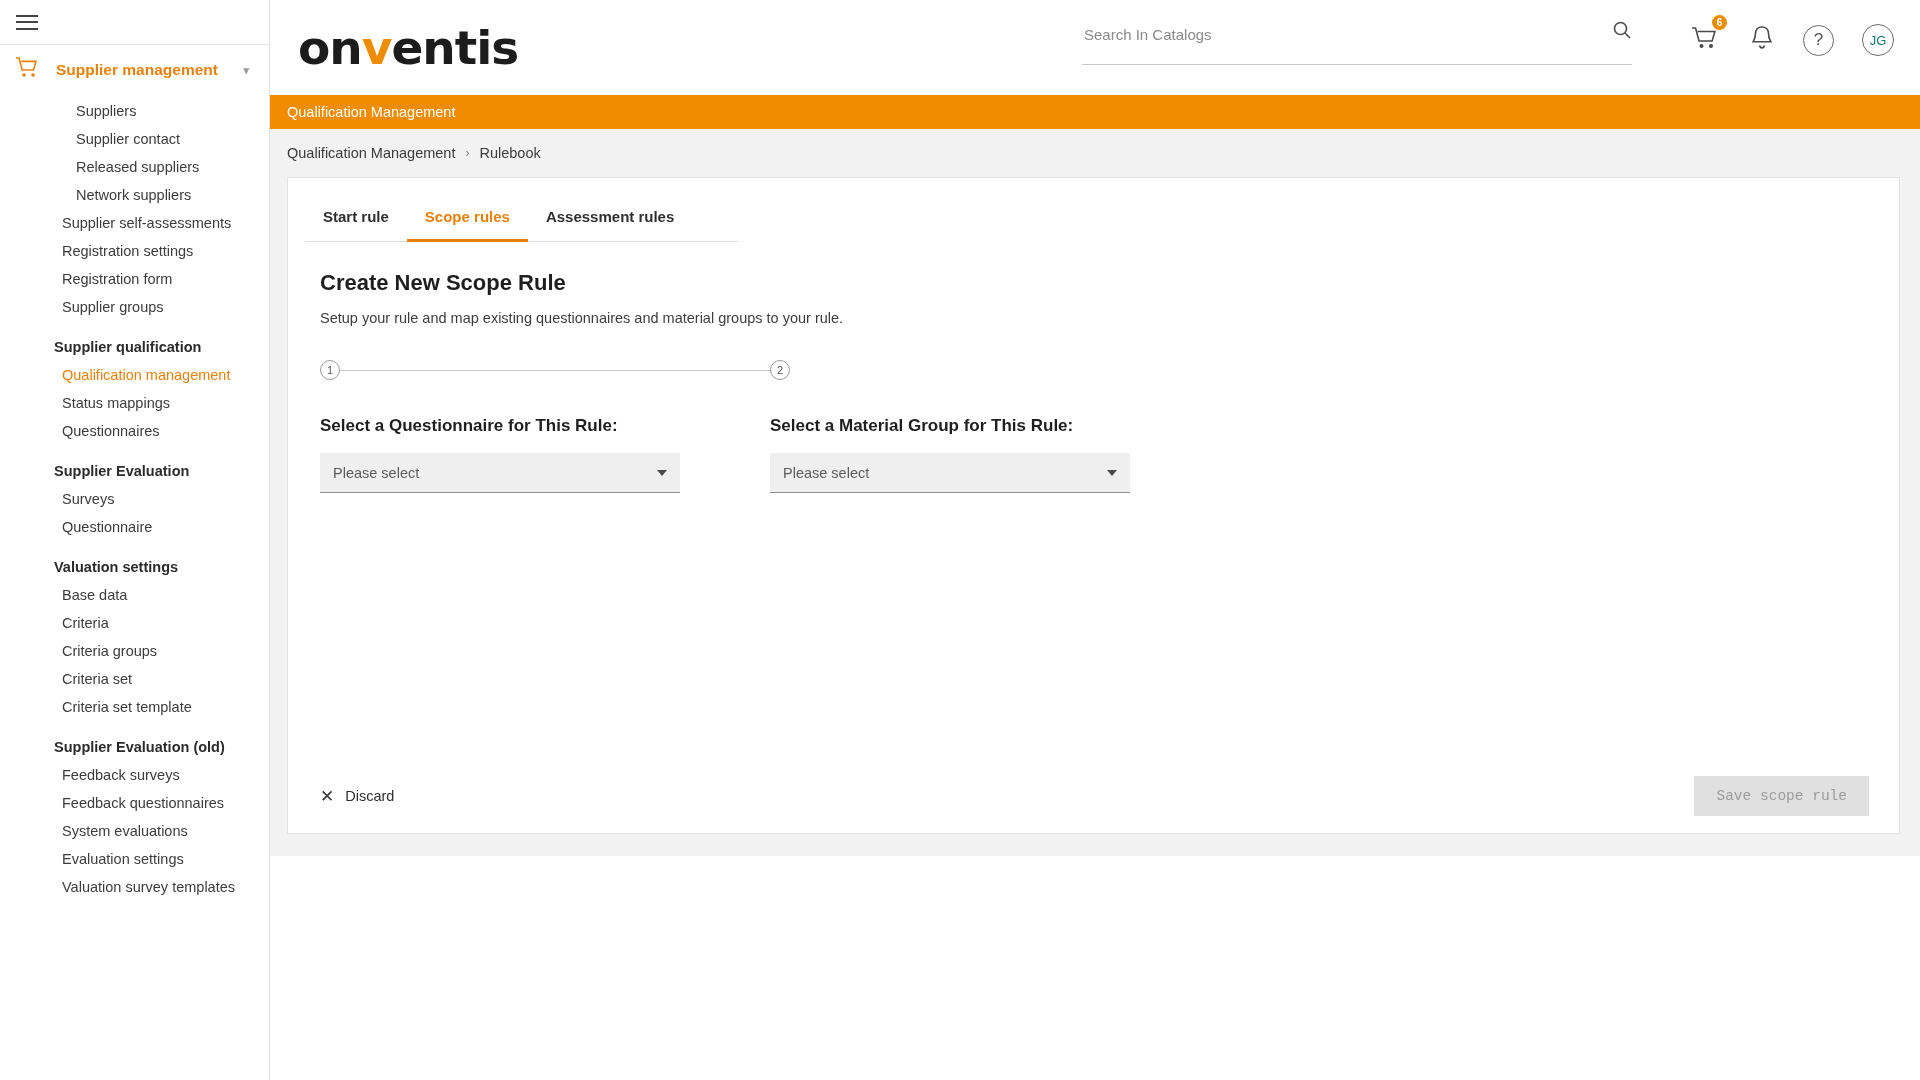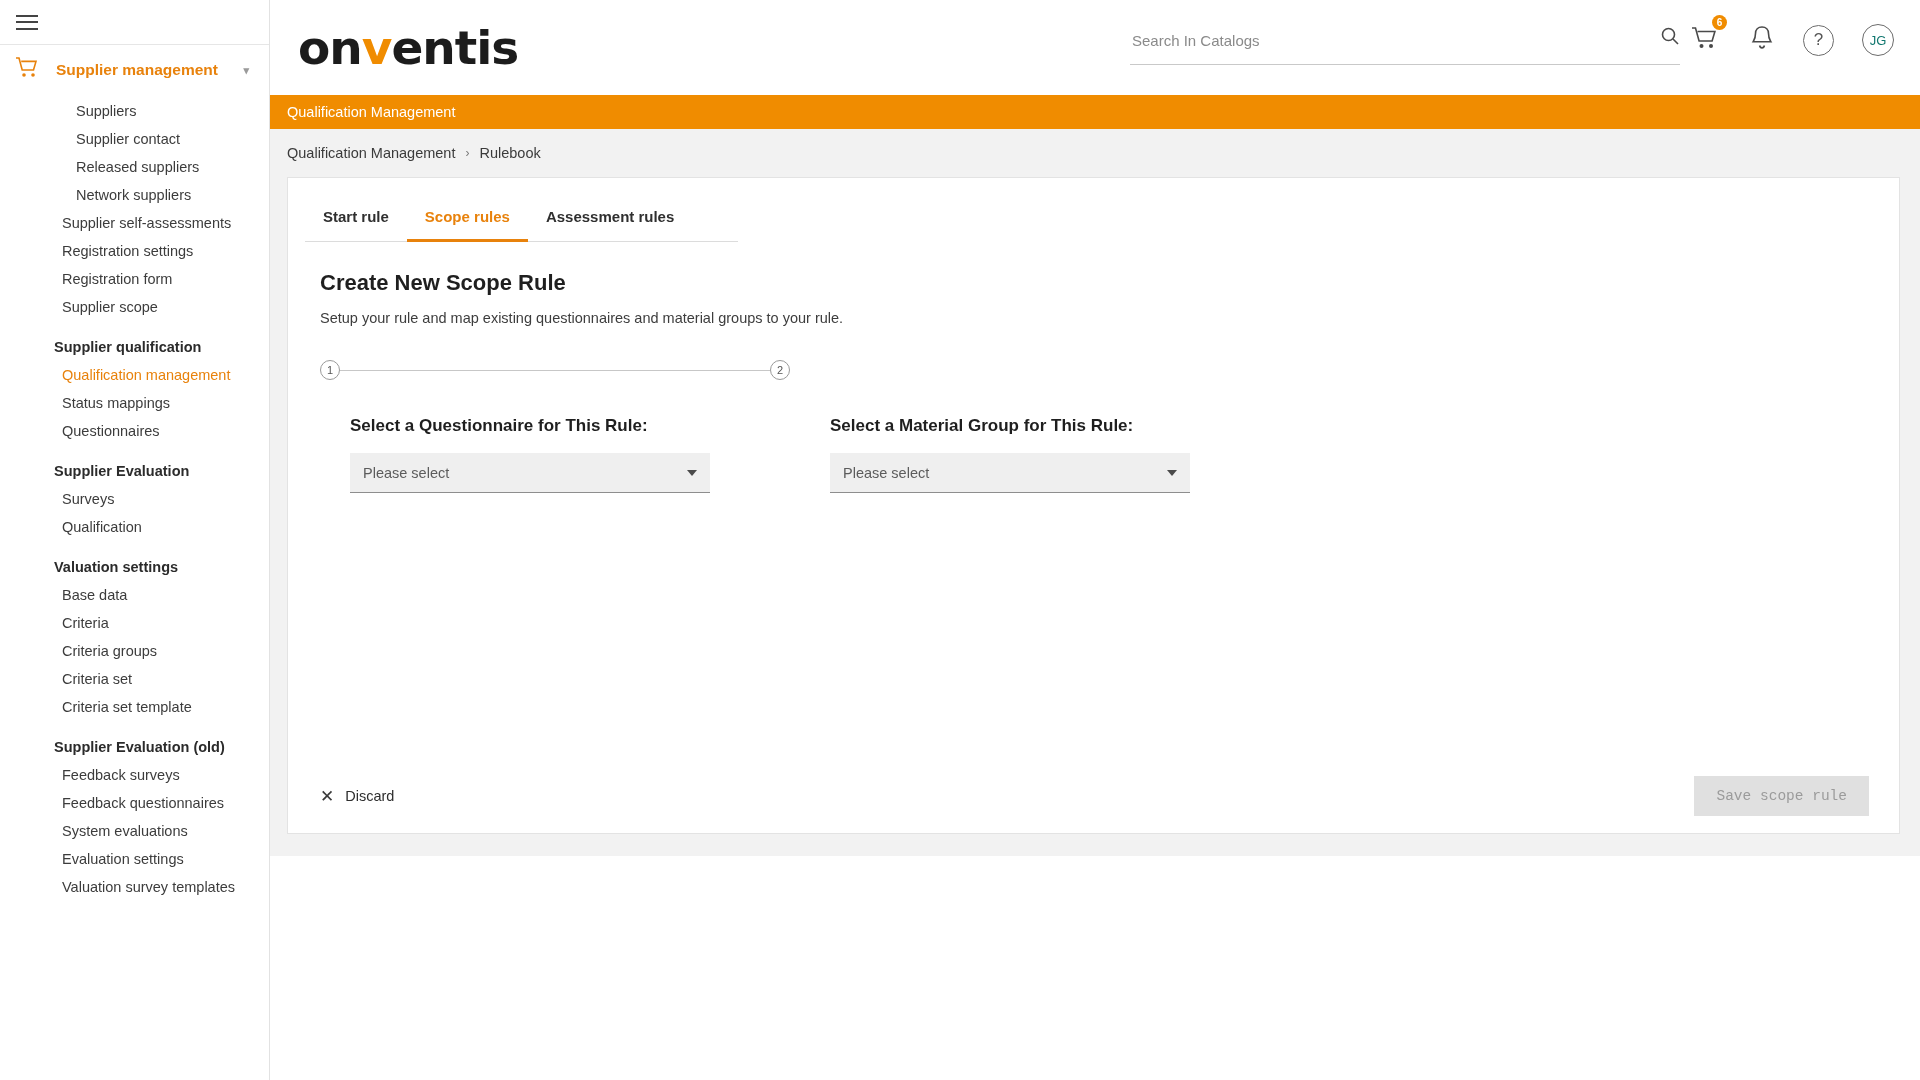--- a/index.html
+++ b/index.html
@@ -99,27 +99,27 @@
     font-size: 47px;
     font-weight: bold;
     letter-spacing: -1px;
     color: #1c1c1c;
     font-family: "DejaVu Sans", sans-serif;
     margin-left: 4px;
   }
   .logo .v { color: #f08c00; }
   .search-wrap {
     position: absolute;
-    left: 860px;
+    left: 812px;
     width: 550px;
     bottom: 30px;
     display: flex;
     align-items: flex-end;
     border-bottom: 1px solid #c9c9c9;
-    padding-bottom: 14px;
+    padding-bottom: 20px;
   }
   .search-input {
     border: none;
     outline: none;
     flex: 1;
     font-size: 15px;
     color: #7b7b7b;
     background: transparent;
     font-family: "Liberation Sans", sans-serif;
   }
@@ -240,21 +240,21 @@
     color: #555;
     font-size: 11px;
     display: flex; align-items: center; justify-content: center;
     background: #fff;
     cursor: pointer;
   }
   .step-line { flex: 1; height: 1px; background: #c7c7c7; }
 
   
   .fields { display: flex; gap: 90px; }
-  .field { width: 360px; margin-left: 30px; }
+  .field { width: 360px; }
   .field-label {
     font-size: 17px;
     font-weight: bold;
     color: #1f1f1f;
     margin-bottom: 17px;
   }
   .select {
     height: 40px;
     background: #efefef;
     border-bottom: 1px solid #8e8e8e;
@@ -335,30 +335,30 @@
 
     <nav class="nav-list">
       <div class="nav-link lvl1">Suppliers</div>
       <div class="nav-link lvl1">Supplier contact</div>
       <div class="nav-link lvl1">Released suppliers</div>
       <div class="nav-link lvl1">Network suppliers</div>
 
       <div class="nav-link sub">Supplier self-assessments</div>
       <div class="nav-link sub">Registration settings</div>
       <div class="nav-link sub">Registration form</div>
-      <div class="nav-link sub">Supplier scope</div>
+      <div class="nav-link sub">Supplier groups</div>
 
       <div class="nav-section">Supplier qualification</div>
       <div class="nav-link sub active">Qualification management</div>
       <div class="nav-link sub">Status mappings</div>
       <div class="nav-link sub">Questionnaires</div>
 
       <div class="nav-section">Supplier Evaluation</div>
       <div class="nav-link sub">Surveys</div>
-      <div class="nav-link sub">Qualification</div>
+      <div class="nav-link sub">Questionnaire</div>
 
       <div class="nav-section">Valuation settings</div>
       <div class="nav-link sub">Base data</div>
       <div class="nav-link sub">Criteria</div>
       <div class="nav-link sub">Criteria groups</div>
       <div class="nav-link sub">Criteria set</div>
       <div class="nav-link sub">Criteria set template</div>
 
       <div class="nav-section">Supplier Evaluation (old)</div>
       <div class="nav-link sub">Feedback surveys</div>

